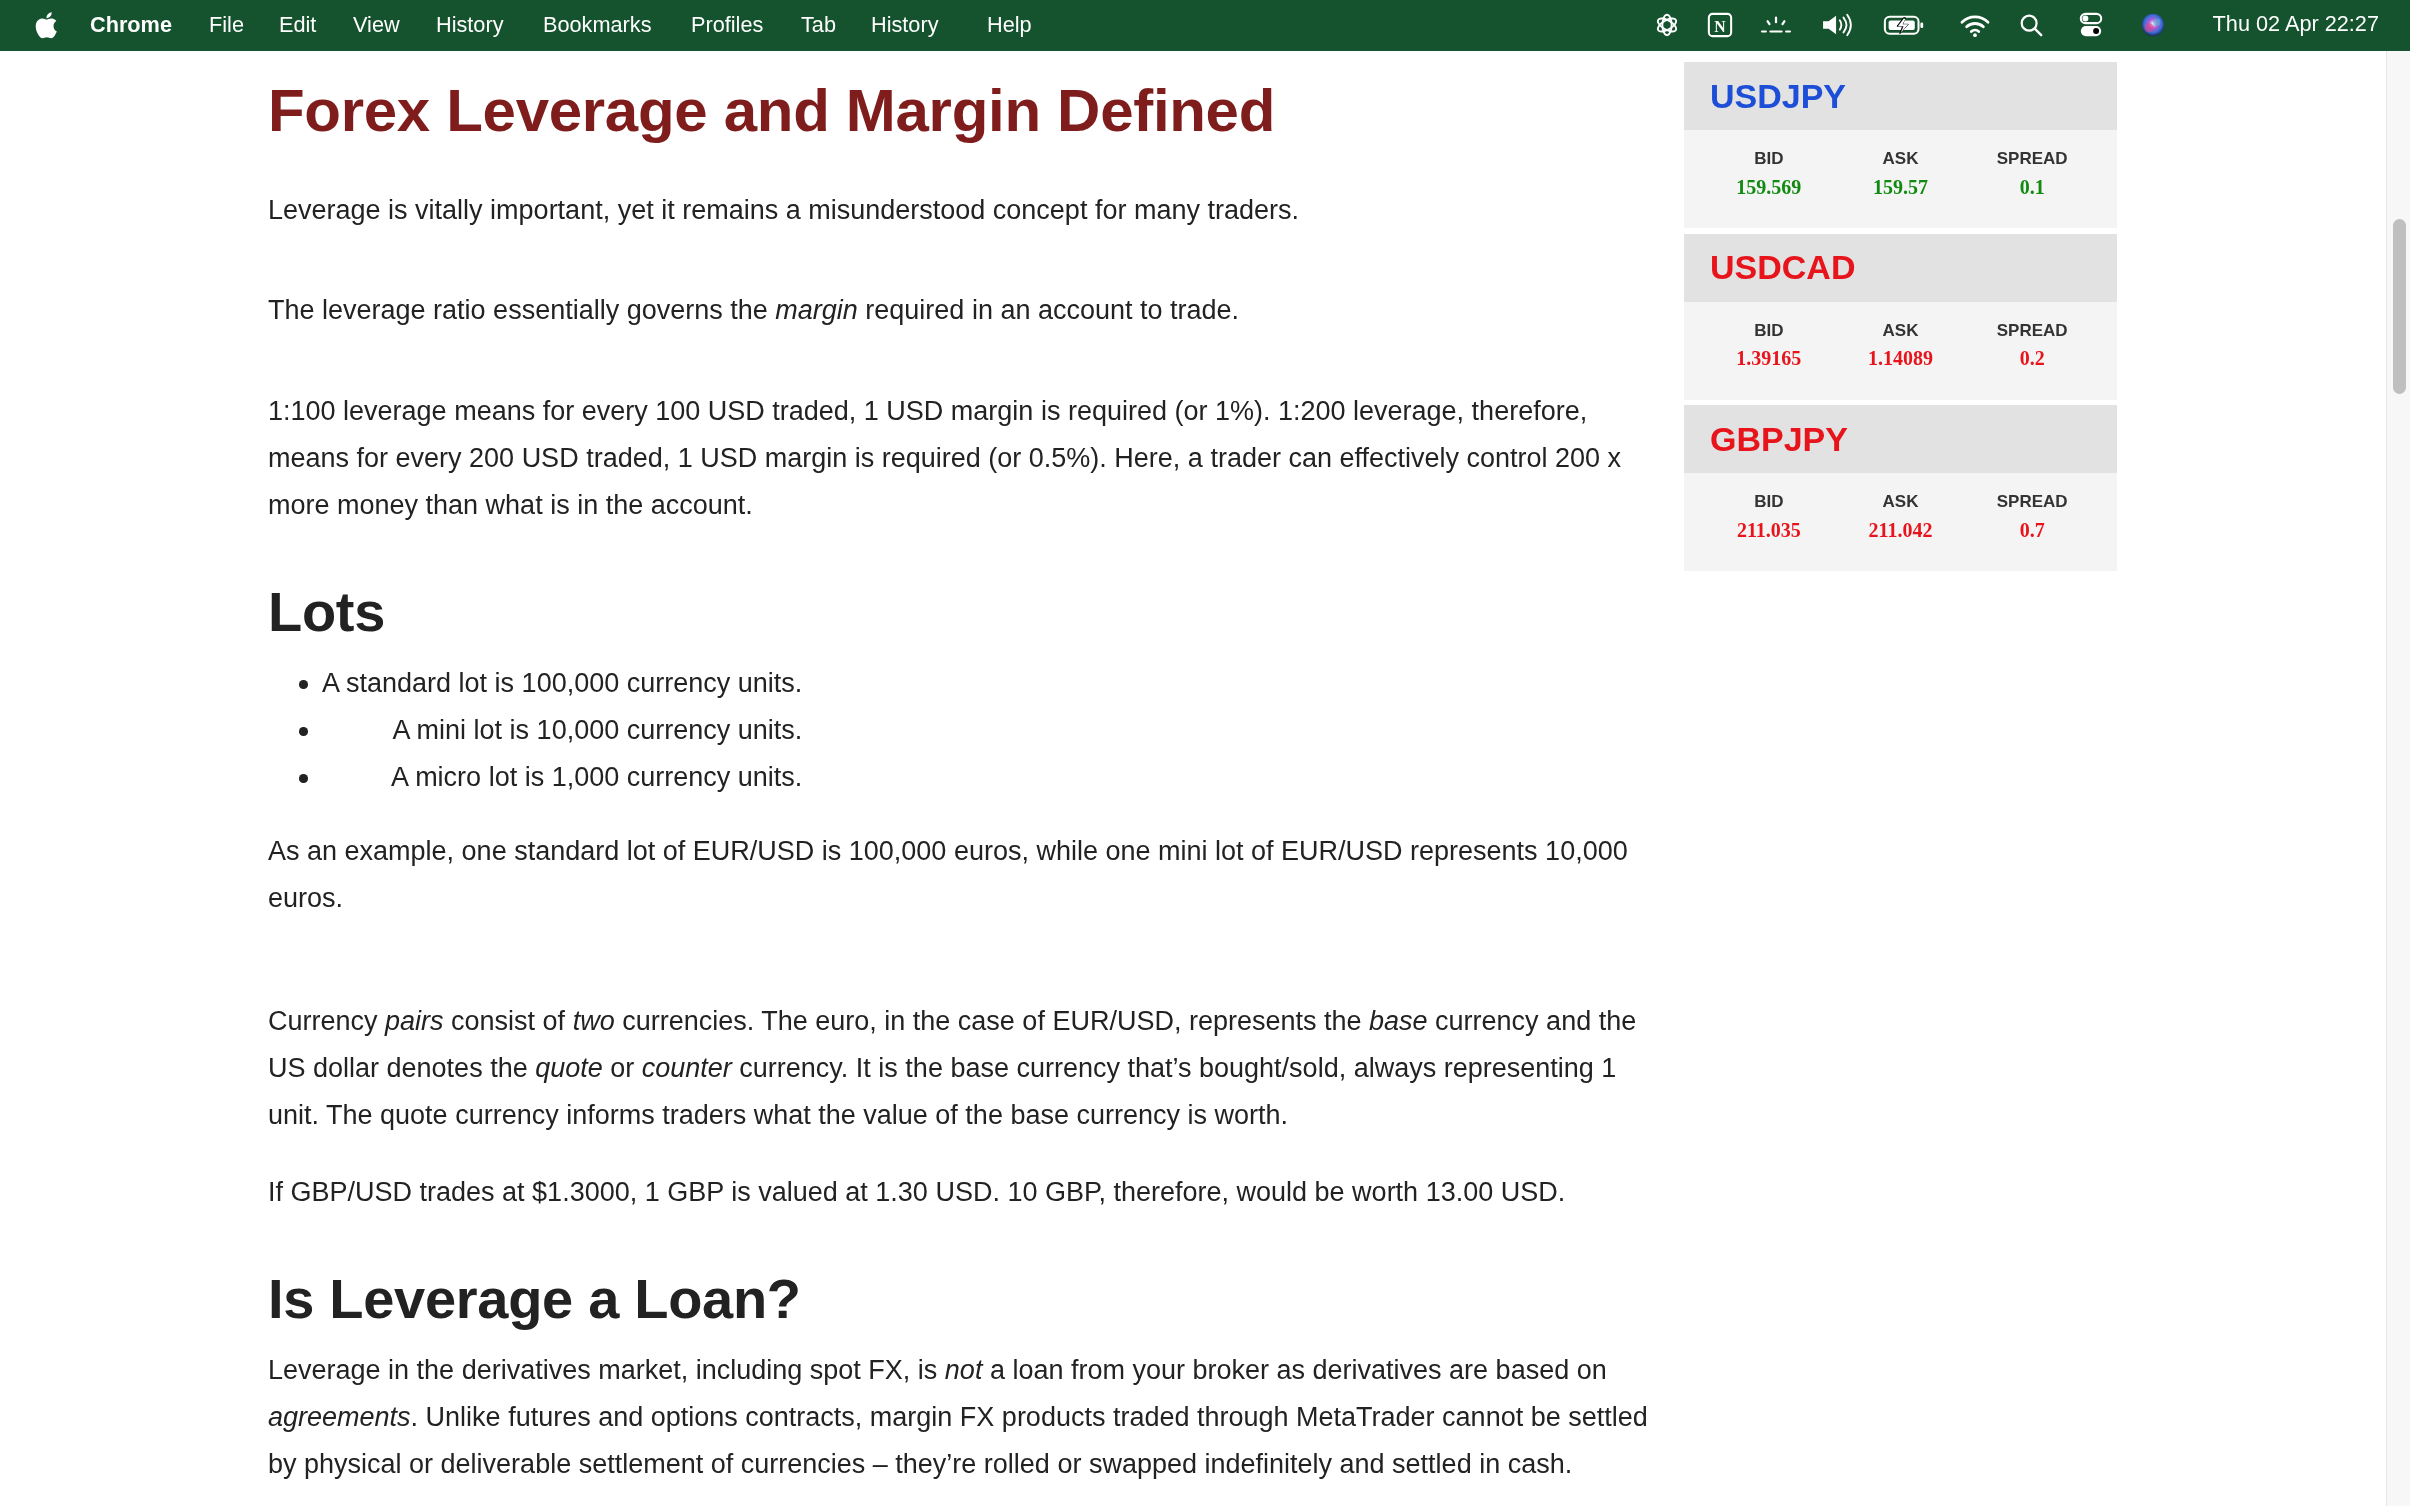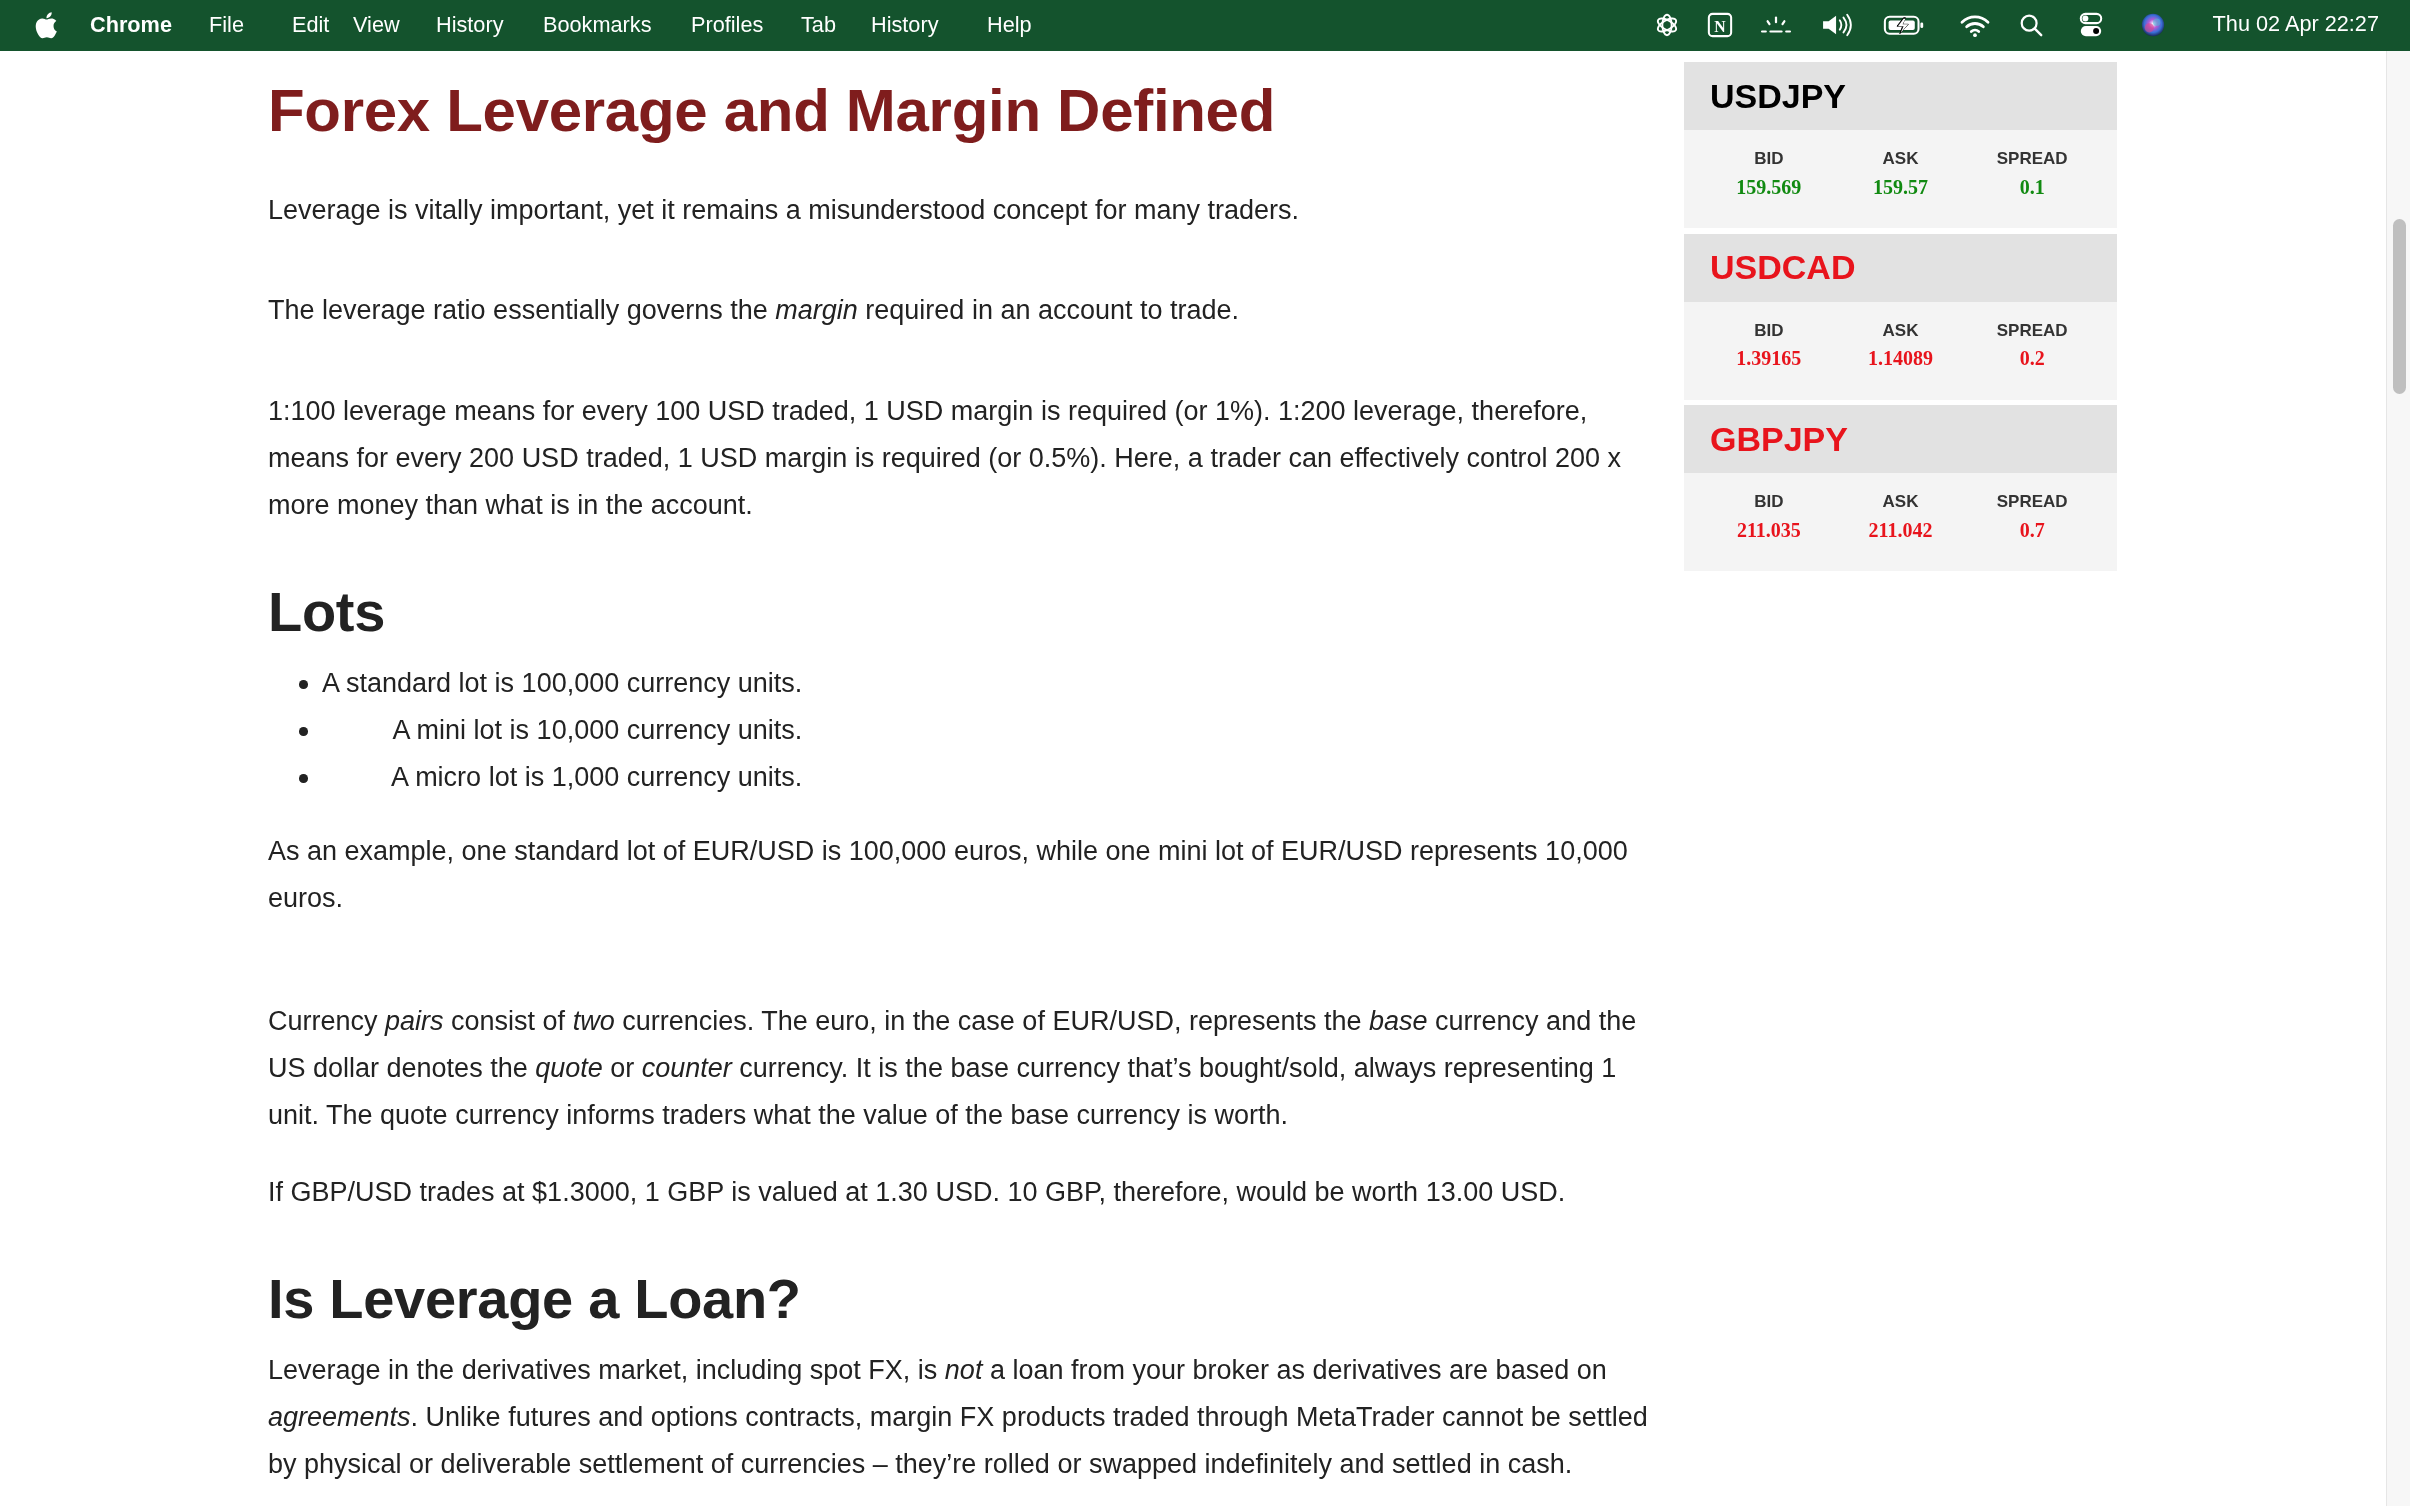--- a/index.html
+++ b/index.html
@@ -39,21 +39,21 @@
 </style>
 </head>
 <body>
 
 <div class="menubar">
   <svg class="apple" viewBox="0 0 28 32">
     <path fill="#ffffff" d="M23.2 17.1c0-3.6 2.9-5.3 3.1-5.4-1.7-2.5-4.3-2.8-5.2-2.8-2.2-.2-4.3 1.3-5.4 1.3-1.1 0-2.8-1.3-4.7-1.2-2.4 0-4.6 1.4-5.8 3.5-2.5 4.3-.6 10.7 1.8 14.2 1.2 1.7 2.6 3.6 4.4 3.5 1.8-.1 2.4-1.1 4.6-1.1 2.1 0 2.7 1.1 4.6 1.1 1.9 0 3.1-1.7 4.2-3.4 1.3-2 1.9-3.9 1.9-4-.1 0-3.6-1.4-3.5-5.7zM19.8 6.6c1-1.2 1.6-2.8 1.4-4.4-1.4.1-3.1.9-4.1 2.1-.9 1-1.7 2.7-1.5 4.3 1.6.1 3.2-.8 4.2-2z"></path>
   </svg>
   <span class="menu-item app" style="left:90px">Chrome</span>
   <span class="menu-item" style="left:209px">File</span>
-  <span class="menu-item" style="left:292px">Edit</span>
+  <span class="menu-item" style="left:279px">Edit</span>
   <span class="menu-item" style="left:353px">View</span>
   <span class="menu-item" style="left:436px">History</span>
   <span class="menu-item" style="left:543px">Bookmarks</span>
   <span class="menu-item" style="left:691px">Profiles</span>
   <span class="menu-item" style="left:801px">Tab</span>
   <span class="menu-item" style="left:871px">History</span>
   <span class="menu-item" style="left:987px">Help</span>
 
   <span class="status-icon" style="left:1652px;width:30px">
     <svg width="26" height="26" viewBox="0 0 28 28">
@@ -160,21 +160,21 @@
 
   <p style="top:1118px">If GBP/USD trades at $1.3000, 1 GBP is valued at 1.30 USD. 10 GBP, therefore, would be worth 13.00 USD.</p>
 
   <h2 style="top:1215px">Is Leverage a Loan?</h2>
 
   <p style="top:1296px; width:1394px"><span>Leverage in the derivatives market, including spot FX, is </span><em>not</em><span> a loan from your broker as derivatives are based on </span><em>agreements</em><span>. Unlike futures and options contracts, margin FX products traded through MetaTrader cannot be settled by physical or deliverable settlement of currencies – they’re rolled or swapped indefinitely and settled in cash.</span></p>
 </div>
 
 <div class="quotes">
   <div class="quote-card">
-    <div class="qhead" style="color:#000000">USDJPY</div>
+    <div class="qhead" style="color:#1d4ed8">USDJPY</div>
     <div class="qbody" style="color:#118a11">
       <div class="col">
           <div class="lbl">BID</div>
           <div class="val">159.569</div>
         </div>
       <div class="col">
           <div class="lbl">ASK</div>
           <div class="val">159.57</div>
         </div>
       <div class="col">

